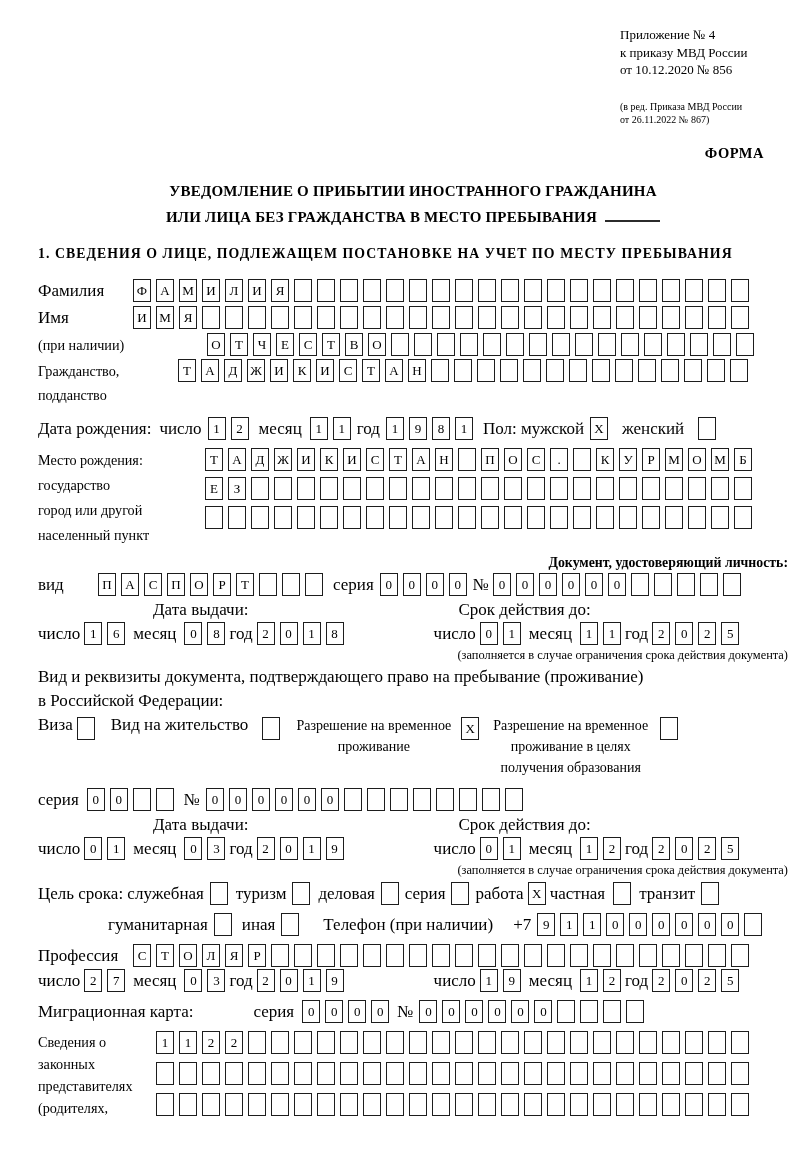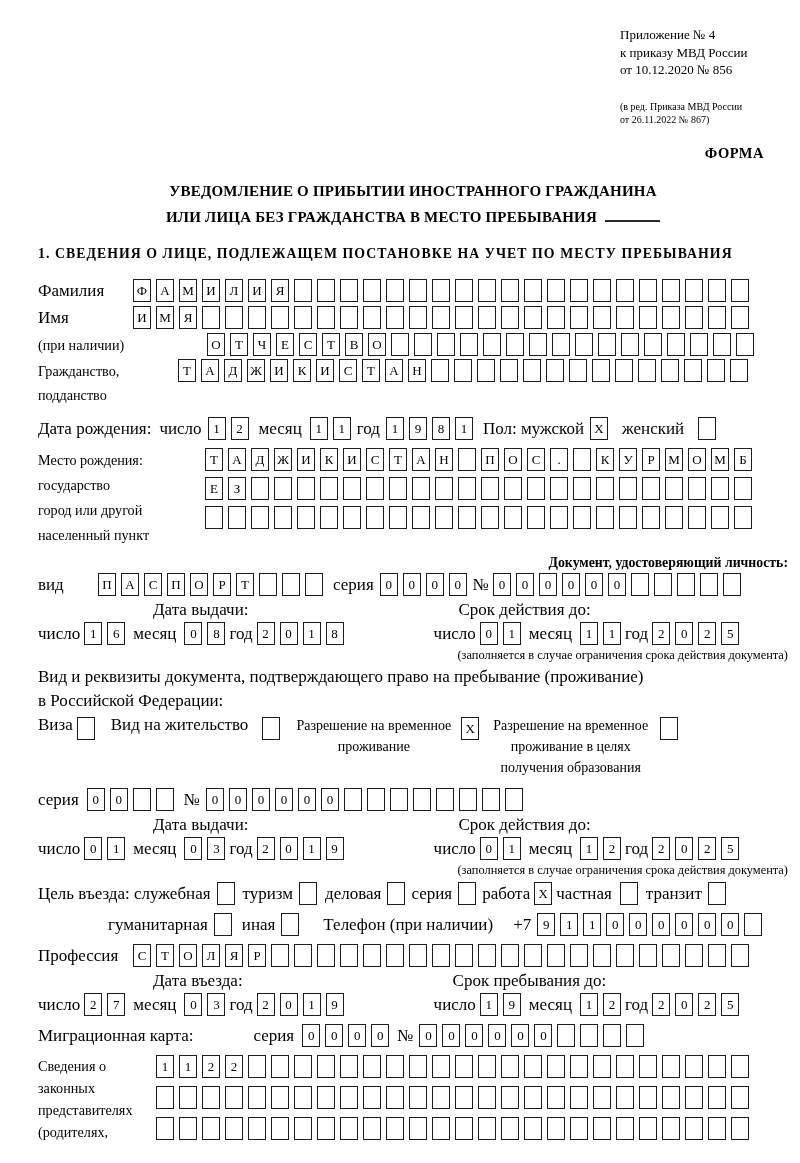--- a/index.html
+++ b/index.html
@@ -496,21 +496,21 @@
           <span class="box">0</span>
           <span class="box">2</span>
           <span class="box">5</span>
         </span>
     </span>
   </div>
 
   <div class="note-right">(заполняется в случае ограничения срока действия документа)</div>
 
   <div class="frow mt6">
-    <span class="lbl">Цель въезда: служебная</span>
+    <span class="lbl">Цель срока: служебная</span>
     <span class="box ml6"></span>
     <span class="lbl ml8">туризм</span>
     <span class="box ml6"></span>
     <span class="lbl ml8">деловая</span>
     <span class="box ml6"></span>
     <span class="lbl ml6">серия</span>
     <span class="box ml6"></span>
     <span class="lbl ml6">работа</span>
     <span class="box ml4">X</span>
     <span class="lbl ml4">частная</span>
@@ -566,24 +566,20 @@
         <span class="box"></span>
         <span class="box"></span>
         <span class="box"></span>
         <span class="box"></span>
         <span class="box"></span>
         <span class="box"></span>
         <span class="box"></span>
       </span>
   </div>
 
-  <div class="frow mt6">
-    <span class="lbl ml115">Дата въезда:</span>
-    <span class="lbl ml210">Срок пребывания до:</span>
-  </div>
 
   <div class="frow mt2">
     <span class="dgroup">
       <span class="lbl">число</span>
       <span class="boxes ml4">
           <span class="box">2</span>
           <span class="box">7</span>
         </span>
       <span class="lbl ml8">месяц</span>
       <span class="boxes ml8">

